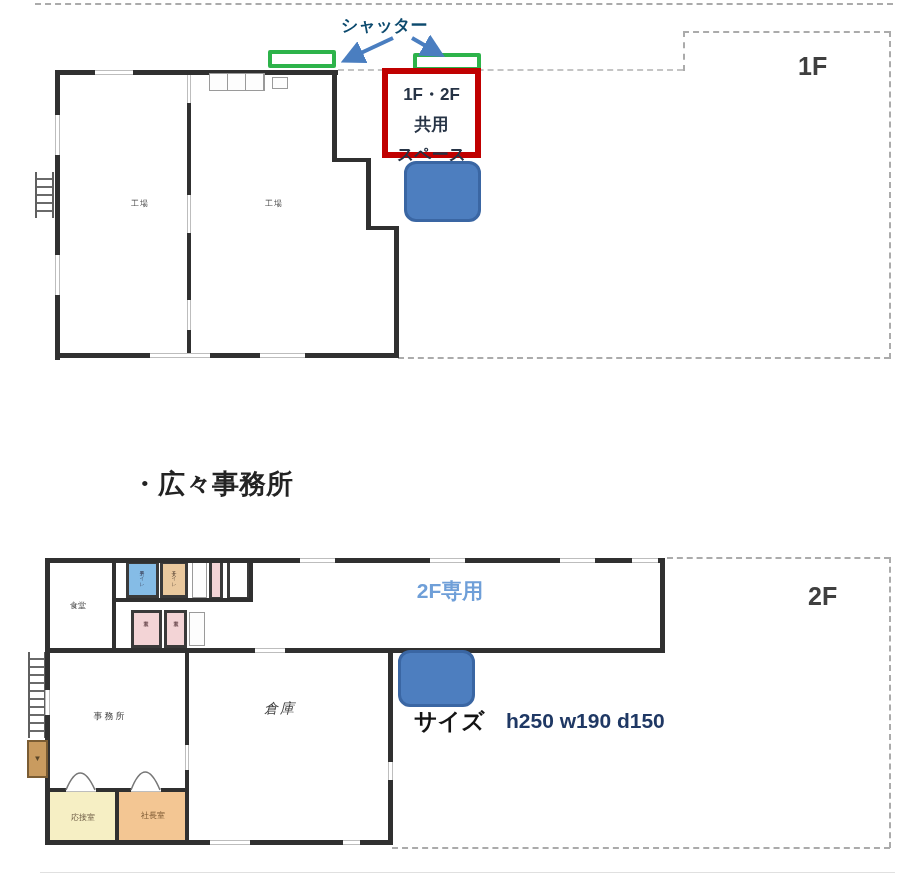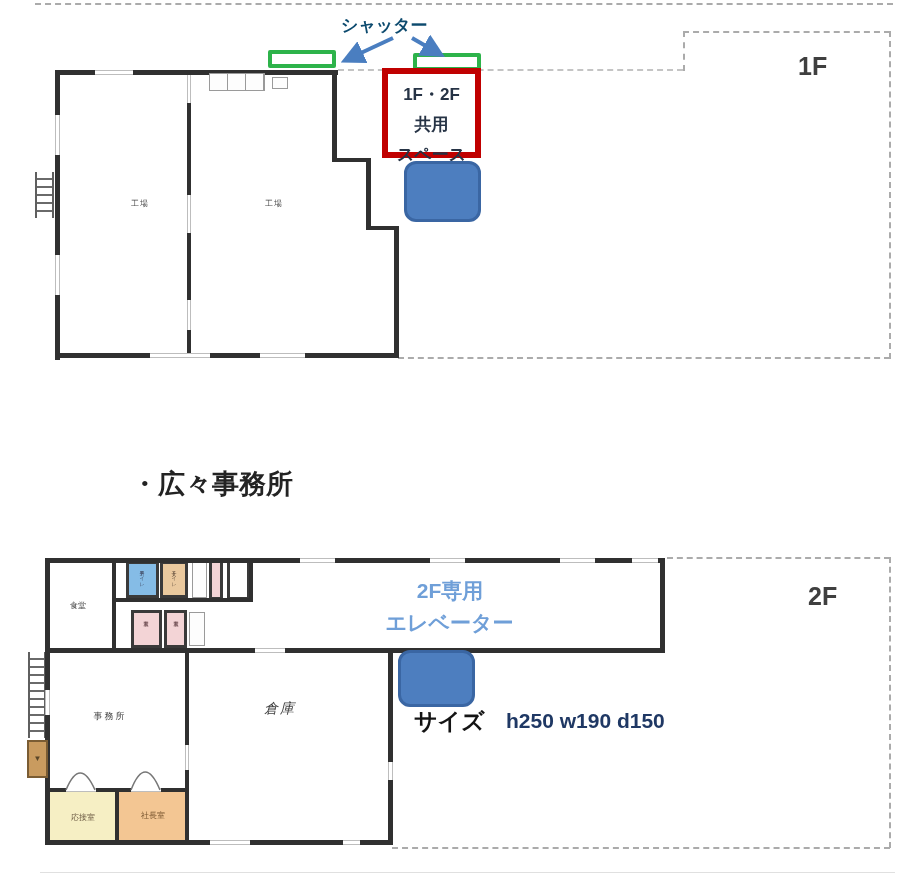--- a/index.html
+++ b/index.html
@@ -147,21 +147,20 @@
   <div class="ladder" style="left:28px;top:652px;width:18px;height:86px;"></div>
   <div class="brownbox" style="left:27px;top:740px;width:21px;height:38px;">▼</div>
 
   <div class="rlabel" style="left:58px;top:592px;width:40px;font-size:8px;margin-top:8px;">食堂</div>
   <div class="rlabel" style="left:80px;top:710px;width:60px;font-size:9px;letter-spacing:2px;color:#3f3f3f;">事務所</div>
   <div class="rlabel" style="left:250px;top:700px;width:60px;font-size:14px;letter-spacing:2px;color:#3f3f3f;font-style:italic;">倉庫</div>
   <div class="rlabel" style="left:56px;top:812px;width:54px;font-size:8px;color:#6b5a43;">応接室</div>
   <div class="rlabel" style="left:126px;top:810px;width:54px;font-size:8px;color:#77542e;">社長室</div>
 
   <div class="blue-caption" style="left:385px;top:577px;width:130px;">2F専用</div>
-  <div class="blue-caption" style="left:372px;top:609px;width:155px;">エレベーター</div>
   <div class="elev" style="left:398px;top:650px;width:77px;height:57px;"></div>
   <div class="size-label" style="left:414px;top:706px;">サイズ</div>
   <div class="size-value" style="left:506px;top:709px;">h250 w190 d150</div>
 
   <svg class="overlay" width="900" height="879" viewBox="0 0 900 879">
     <defs>
       <marker id="ah" markerWidth="6" markerHeight="6" refX="4" refY="3" orient="auto">
         <path d="M0,0 L6,3 L0,6 Z" fill="#4a7ec0"></path>
       </marker>
     </defs>

